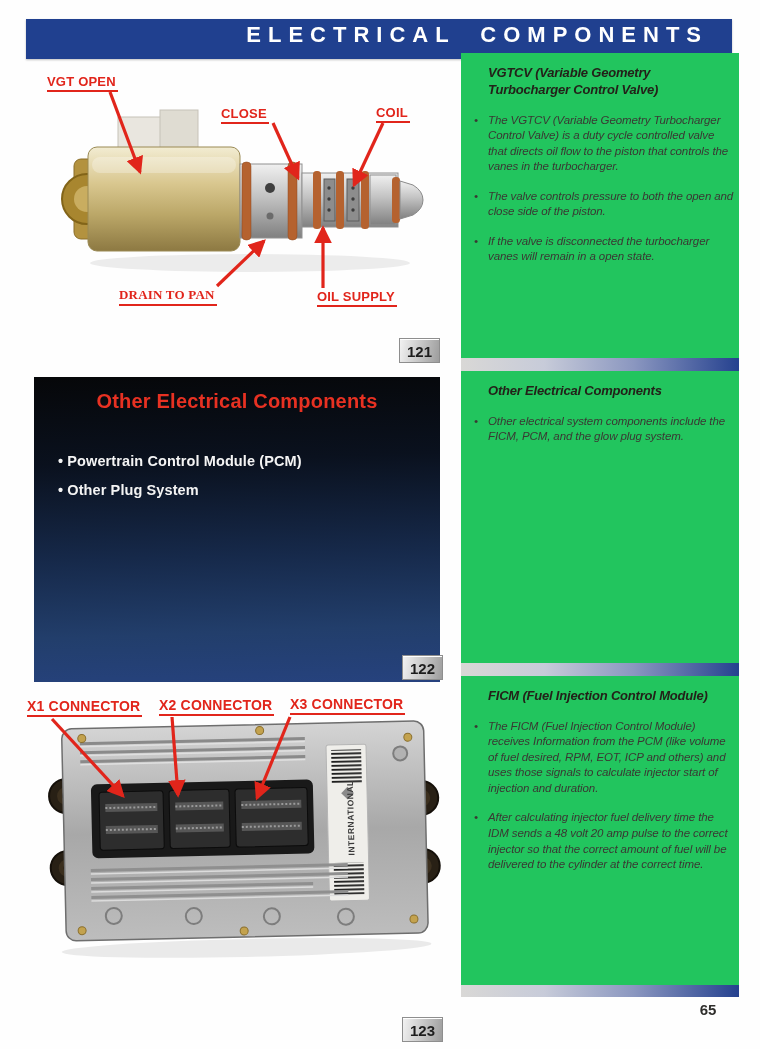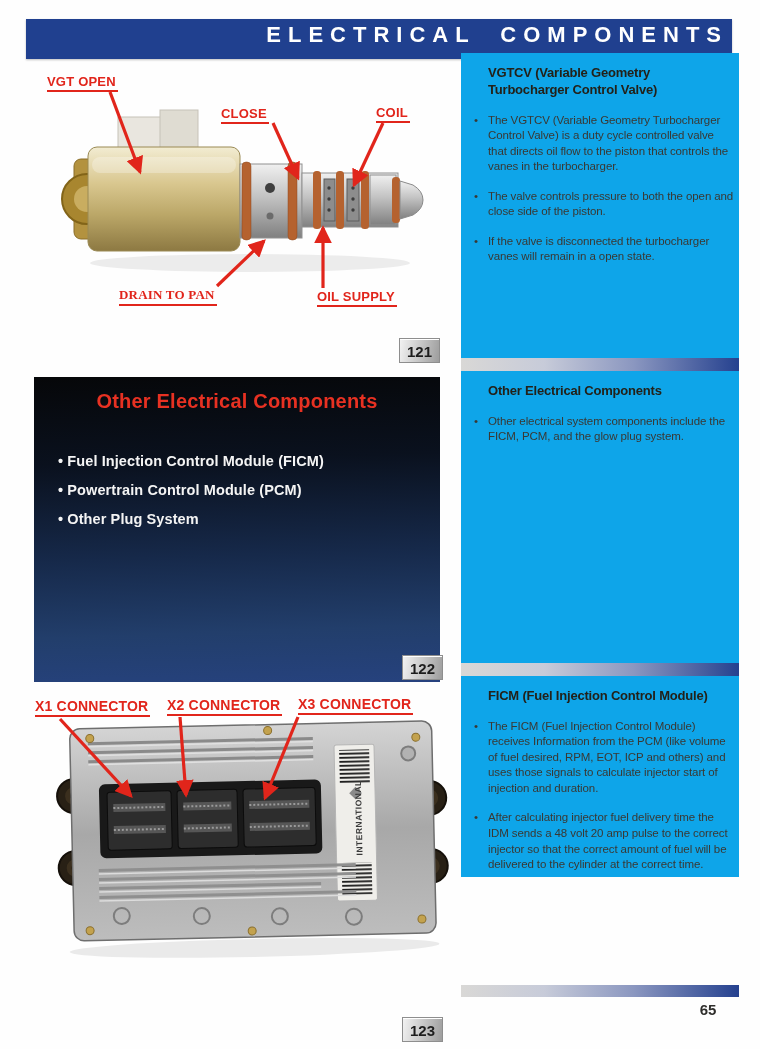--- a/index.html
+++ b/index.html
@@ -6,28 +6,29 @@
   html,body { width:760px; height:1049px; background:#ffffff; }
   body { font-family:"Liberation Sans", sans-serif; position:relative; overflow:hidden; }
 
   .page { position:absolute; inset:0; background:#fefefe; }
 
   
   .header-bar{
     position:absolute; left:26px; top:19px; width:706px; height:40px;
     background:#20408f; color:#ffffff; font-weight:bold; font-size:22px;
     letter-spacing:7px; word-spacing:12px; text-align:right;
-    line-height:31px; padding-right:4px;
+    line-height:31px; padding-right:24px;
     box-shadow:0 1px 2px rgba(0,0,0,.25);
   }
 
   
   .right-panel{
-    position:absolute; left:461px; top:53px; width:278px; height:824px;
-    background:#0ea5e9;
+    position:absolute; left:461px; top:53px; width:278px; height:944px;
+    background:#22c55e;
+    font-style:italic;
   }
   .sec{ padding:12px 5px 0 13px; overflow:hidden; }
   .sec1{ height:305px; }
   .sec2{ height:292px; }
   .sec3{ height:309px; }
   .sec h3{
     font-size:13px; font-weight:bold; color:#232119; letter-spacing:-.2px;
     line-height:1.3; margin:0 0 14px 14px;
   }
   .sec ul{ list-style:none; }
@@ -63,21 +64,21 @@
   
   .callout{
     position:absolute; color:#e1251b; font-weight:bold; font-size:13px;
     letter-spacing:.2px; border-bottom:2.5px solid #e1251b; padding:0 2px 1px 0;
     white-space:nowrap; z-index:4;
   }
   .callout.big{ font-size:14px; }
 
   
   .fig-valve{ position:absolute; left:30px; top:58px; width:430px; height:277px; }
-  .fig-module{ position:absolute; left:20px; top:695px; width:440px; height:274px; }
+  .fig-module{ position:absolute; left:12px; top:695px; width:440px; height:274px; }
   .fig-valve svg, .fig-module svg{ position:absolute; inset:0; }
 
   
   .slide{
     position:absolute; left:34px; top:377px; width:406px; height:305px;
     background:linear-gradient(178deg,#060709 0%,#0a111e 28%,#152档847 0%);
     background:linear-gradient(178deg,#060709 0%,#0a111e 28%,#16294a 58%,#223e6b 82%,#26427e 100%);
     overflow:hidden;
   }
   .slide-title{
@@ -164,21 +165,20 @@
     <span class="callout" style="left:191px;top:48px;">CLOSE</span>
     <span class="callout" style="left:346px;top:47px;">COIL</span>
     <span class="callout" style="left:89px; top:229px;font-family:Liberation Serif, serif;">DRAIN TO PAN</span>
     <span class="callout" style="left:287px;top:231px;">OIL SUPPLY</span>
   </div>
   <div class="fig-plate fig-121">121</div>
 
   <div class="slide">
     <div class="slide-title">Other Electrical Components</div>
     <ul class="slide-bullets">
-      <li>Fuel Injection Control Module (FICM)</li>
       <li>Powertrain Control Module (PCM)</li>
       <li>Other Plug System</li>
     </ul>
   </div>
   <div class="fig-plate fig-122">122</div>
 
   <div class="fig-module">
     <svg viewBox="0 0 440 274">
       <defs>
         <marker id="arr2" viewBox="0 0 10 10" refX="8.5" refY="5" markerWidth="5.5" markerHeight="5.5" orient="auto-start-reverse">

